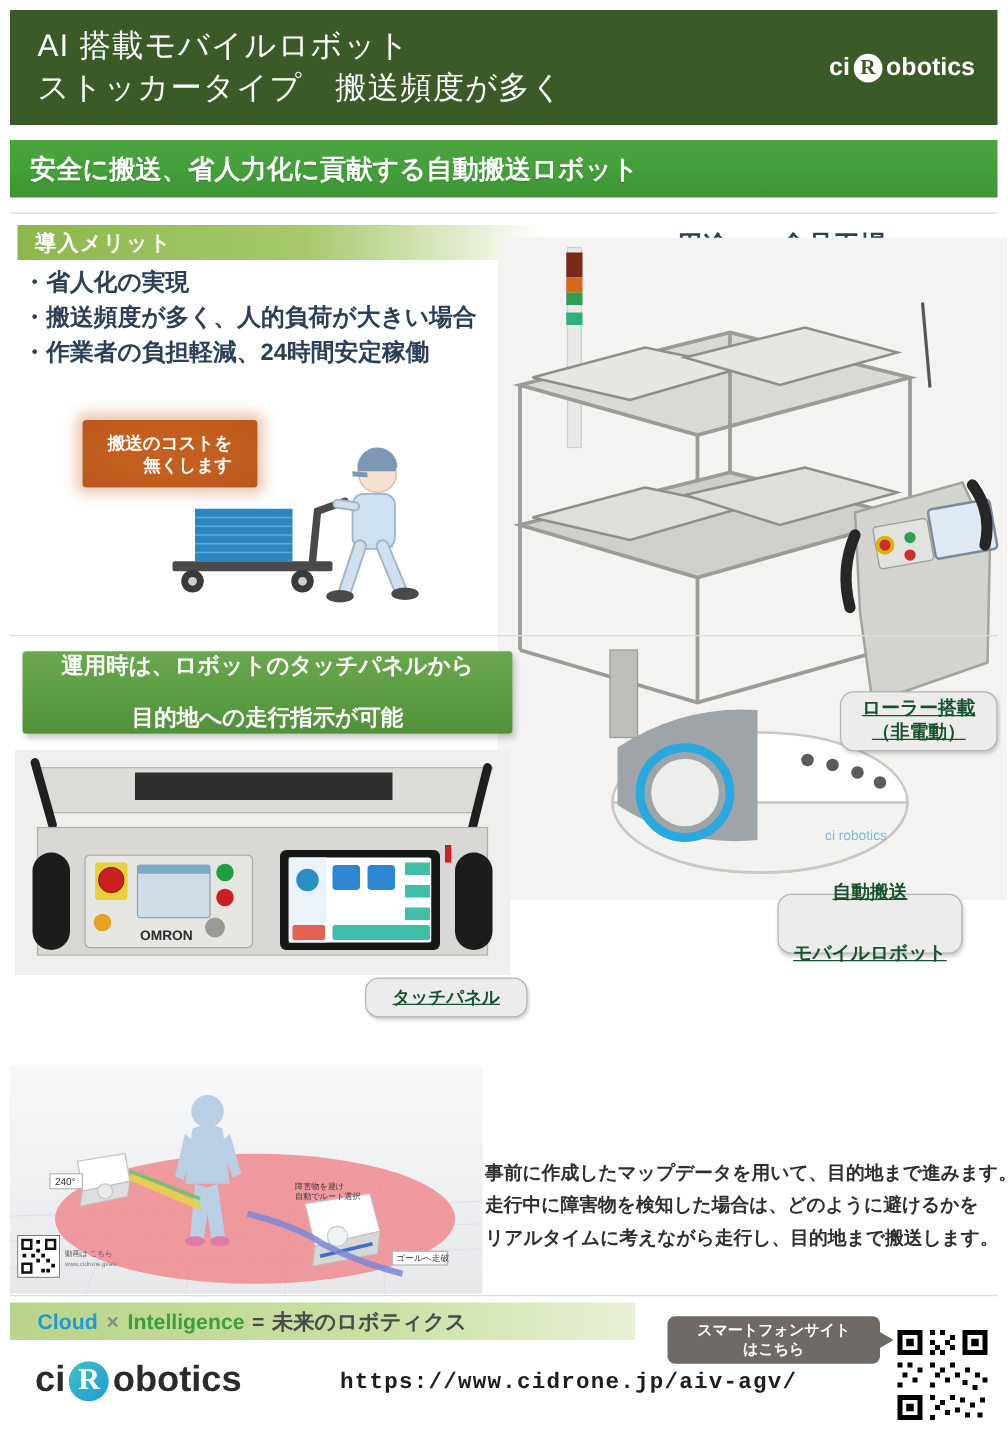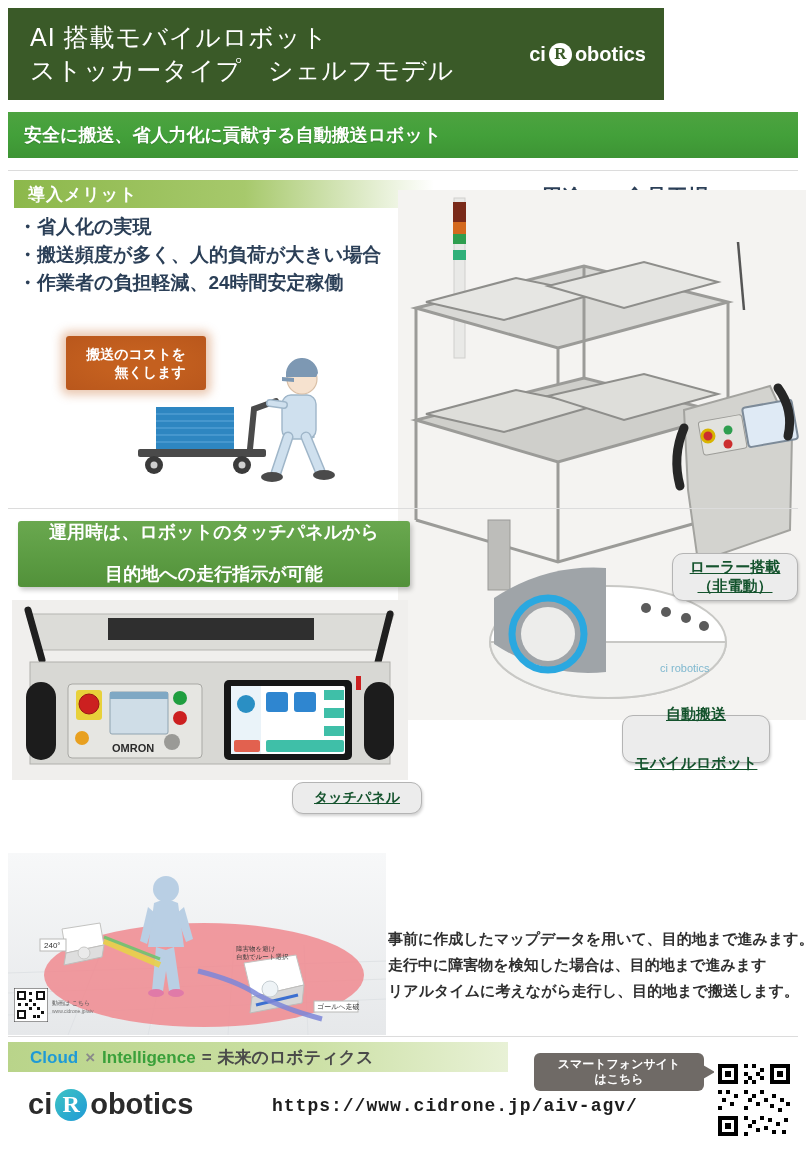--- a/index.html
+++ b/index.html
@@ -10,21 +10,21 @@
     width: 806px; height: 1150px;
     font-family: "Liberation Sans", "DejaVu Sans", sans-serif;
     overflow: hidden;
     position: relative;
     color: #333;
   }
   .page { position: relative; width: 806px; height: 1150px; background:#fff; overflow:hidden; }
 
   
   .header {
-    position: absolute; left: 8px; top: 8px; width: 656px; height: 92px;
+    position: absolute; left: 8px; top: 8px; width: 790px; height: 92px;
     background: #3a5a28;
     display: flex; align-items: center; justify-content: space-between;
     padding: 0 18px 0 22px; box-sizing: border-box;
   }
   .header-titles { display: flex; flex-direction: column; gap: 4px; }
   .header-titles .line {
     color: #ffffff; font-size: 25px; font-weight: 500; letter-spacing: 1px;
     white-space: nowrap; line-height: 1.15;
   }
   .brand-logo { display: flex; align-items: center; gap: 1px; }
@@ -37,21 +37,21 @@
   }
   .brand-logo .bl-rest { color:#fff; font-size:20px; font-weight:700; }
 
   
   .headline-bar {
     position: absolute; left: 8px; top: 112px; width: 790px; height: 46px;
     background: linear-gradient(to bottom, #4da340 0%, #43a03a 50%, #3d9434 100%);
     display: flex; align-items: center; padding-left: 16px; box-sizing: border-box;
   }
   .headline-bar span {
-    color: #ffffff; font-size: 18px; font-weight: 700; letter-spacing: 0px;
+    color: #ffffff; font-size: 21px; font-weight: 700; letter-spacing: 0px;
     text-shadow: 0 1px 1px rgba(0,0,0,.18); white-space: nowrap;
   }
 
   
   .merit-tab {
     position: absolute; left: 14px; top: 180px; width: 420px; height: 28px;
     background: linear-gradient(to right, #8cb84b 0%, #a7c96c 55%, #ffffff 100%);
     display: flex; align-items: center; padding-left: 14px; box-sizing: border-box;
   }
   .merit-tab span { color:#ffffff; font-size:17px; font-weight:700; letter-spacing:1px; }
@@ -192,21 +192,21 @@
   .hr-bot { position:absolute; left:8px; top:1036px; width:790px; height:1px; background:#dcdcdc; }
 </style>
 </head>
 <body>
 
 <div class="page">
 
   <div class="header">
     <div class="header-titles">
       <div class="line">AI 搭載モバイルロボット</div>
-      <div class="line">ストッカータイプ　シェルフモデル</div>
+      <div class="line">ストッカータイプ　搬送頻度が多く</div>
     </div>
     <div class="brand-logo">
       <span class="bl-ci">ci</span>
       <span class="bl-mark">R</span>
       <span class="bl-rest">obotics</span>
     </div>
   </div>
 
   <div class="headline-bar">
     <span>安全に搬送、省人力化に貢献する自動搬送ロボット</span>
@@ -473,21 +473,21 @@
         <rect x="27" y="23" width="3" height="3"></rect>
       <rect x="19" y="27" width="3" height="3"></rect>
         <rect x="23" y="27" width="3" height="3"></rect>
       <rect x="11" y="15" width="3" height="3"></rect>
         <rect x="4" y="15" width="3" height="3"></rect>
     </g>
   </svg>
 
   <div class="nav-desc">
     <p>事前に作成したマップデータを用いて、目的地まで進みます。</p>
-    <p>走行中に障害物を検知した場合は、目的地まで進みます</p>
+    <p>走行中に障害物を検知した場合は、どのように避けるかを</p>
     <p>リアルタイムに考えながら走行し、目的地まで搬送します。</p>
   </div>
 
   <div class="hr-bot"></div>
 
   <div class="tagline-bar">
     <span class="tg">
       <span class="tg-cloud">Cloud</span><span class="tg-x">×</span><span class="tg-i">Intelligence</span><span class="tg-dark" style="margin:0 6px;">=</span><span class="tg-rest">未来のロボティクス</span>
     </span>
   </div>

